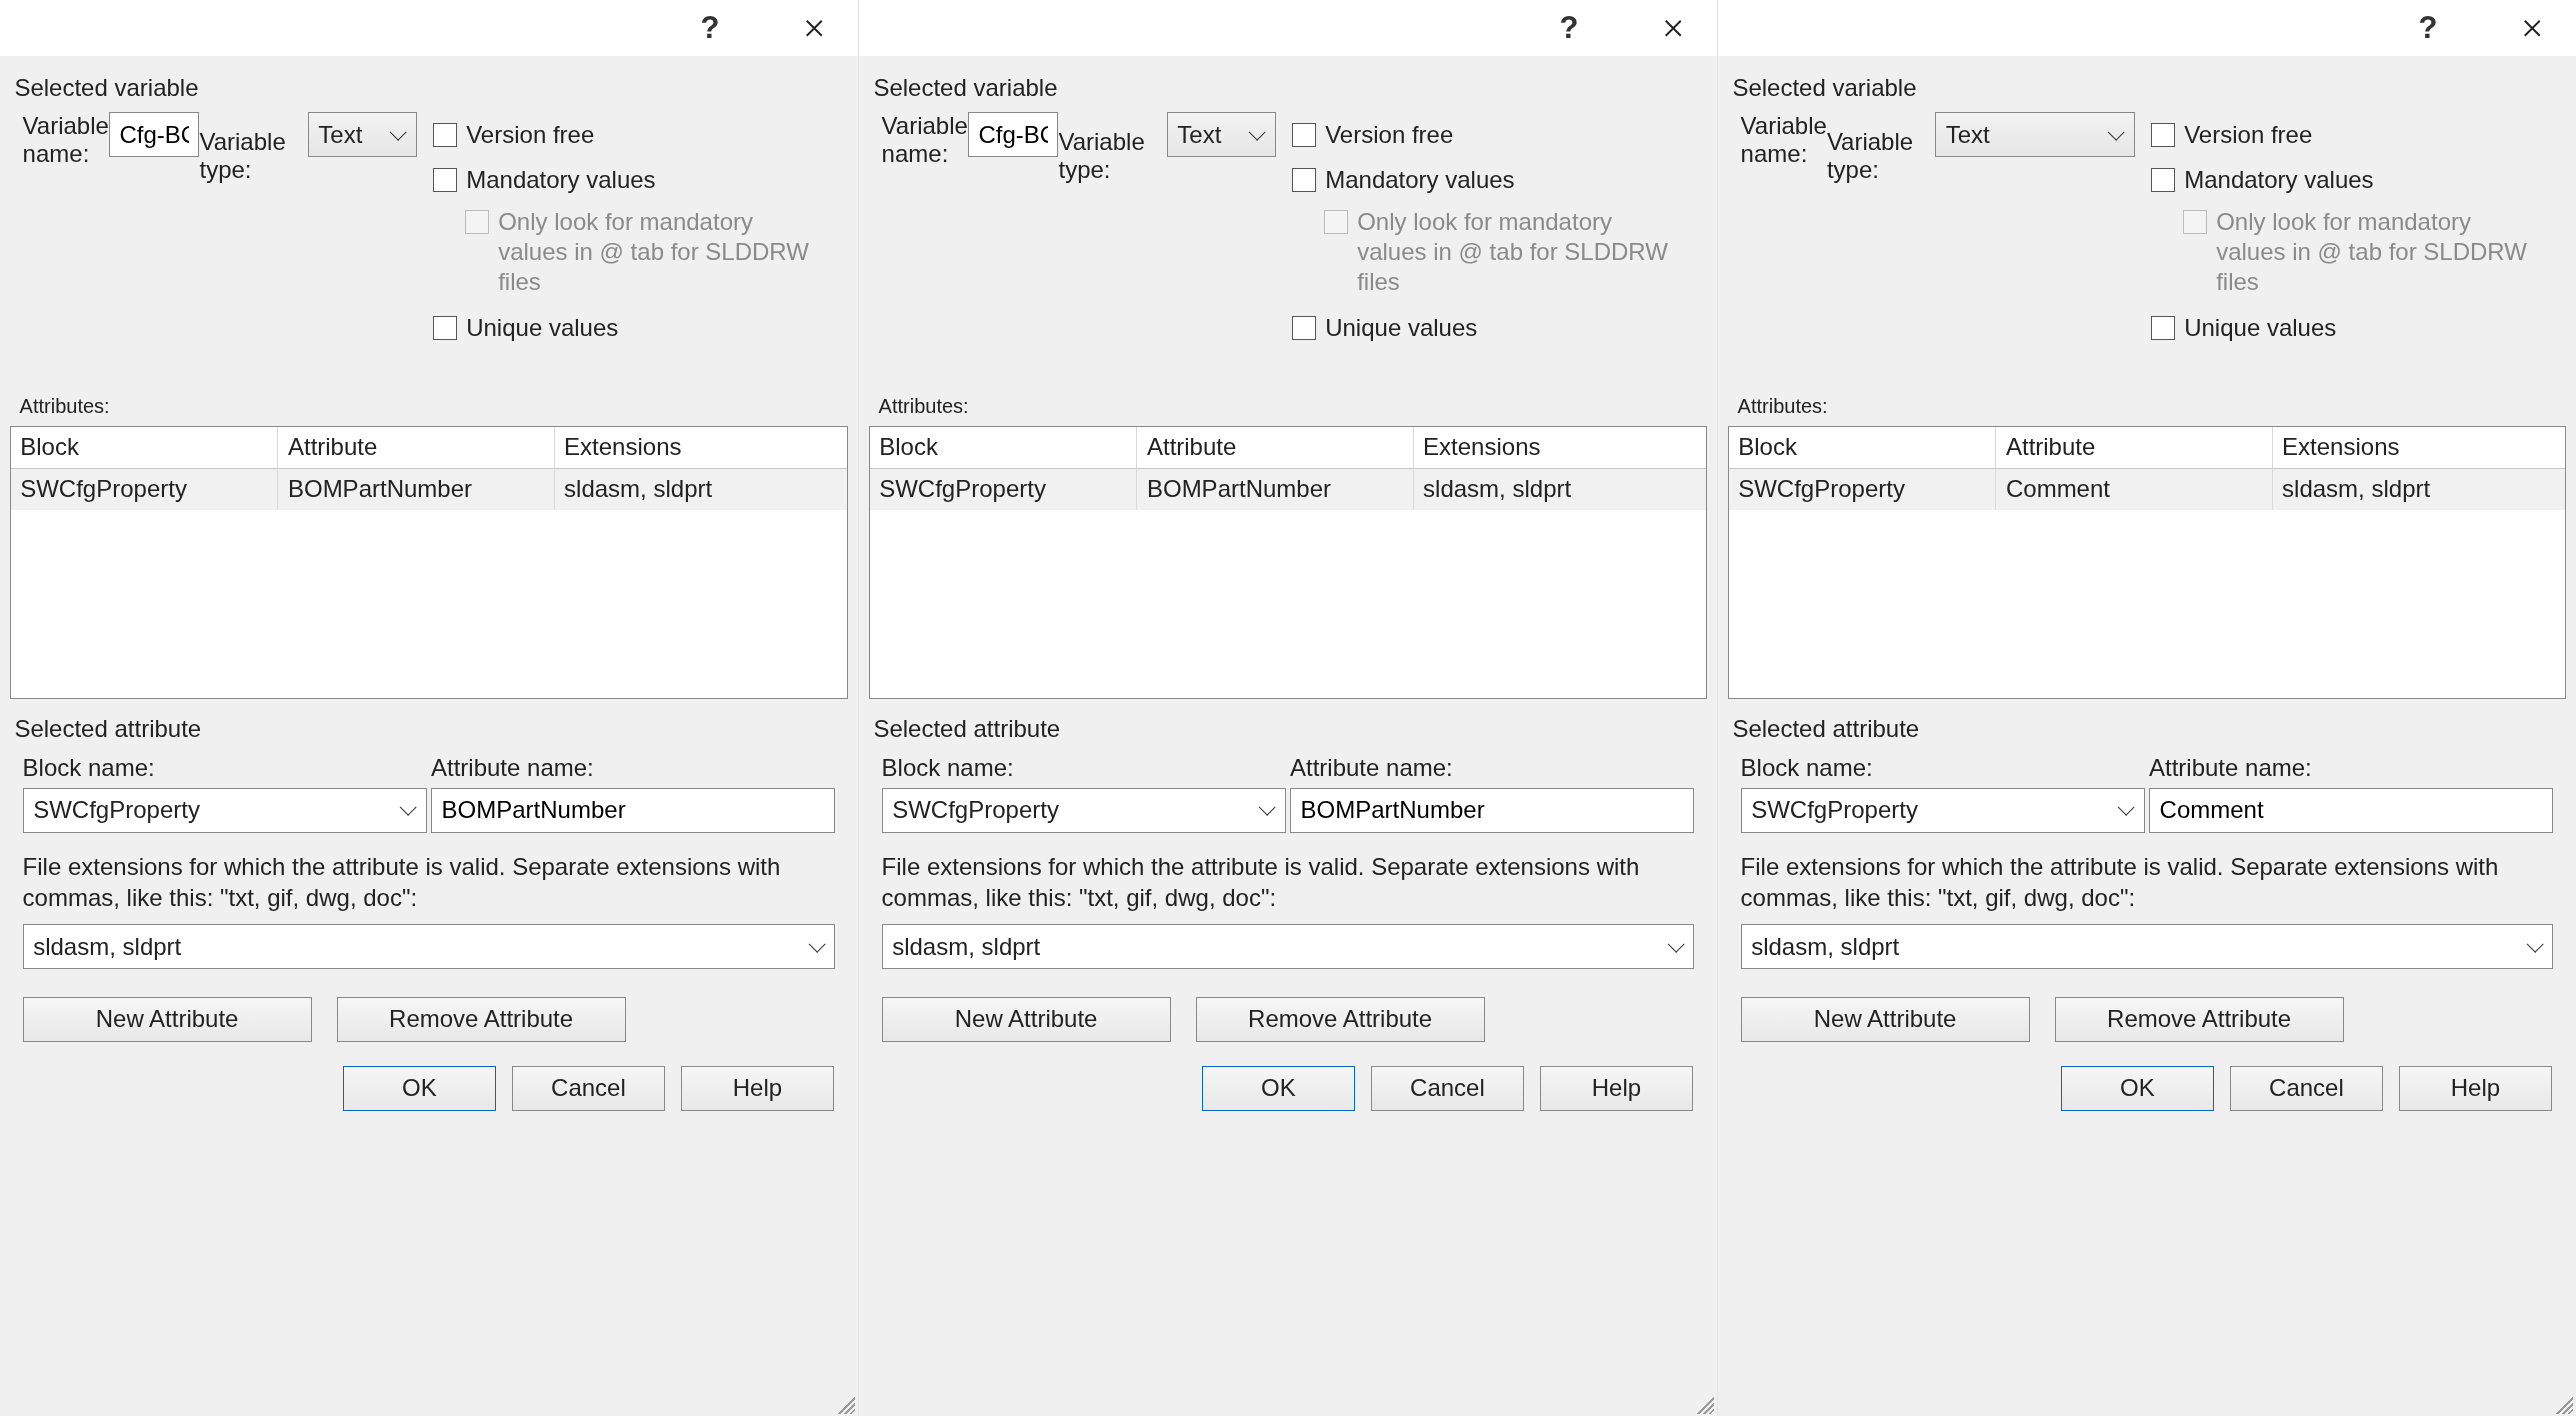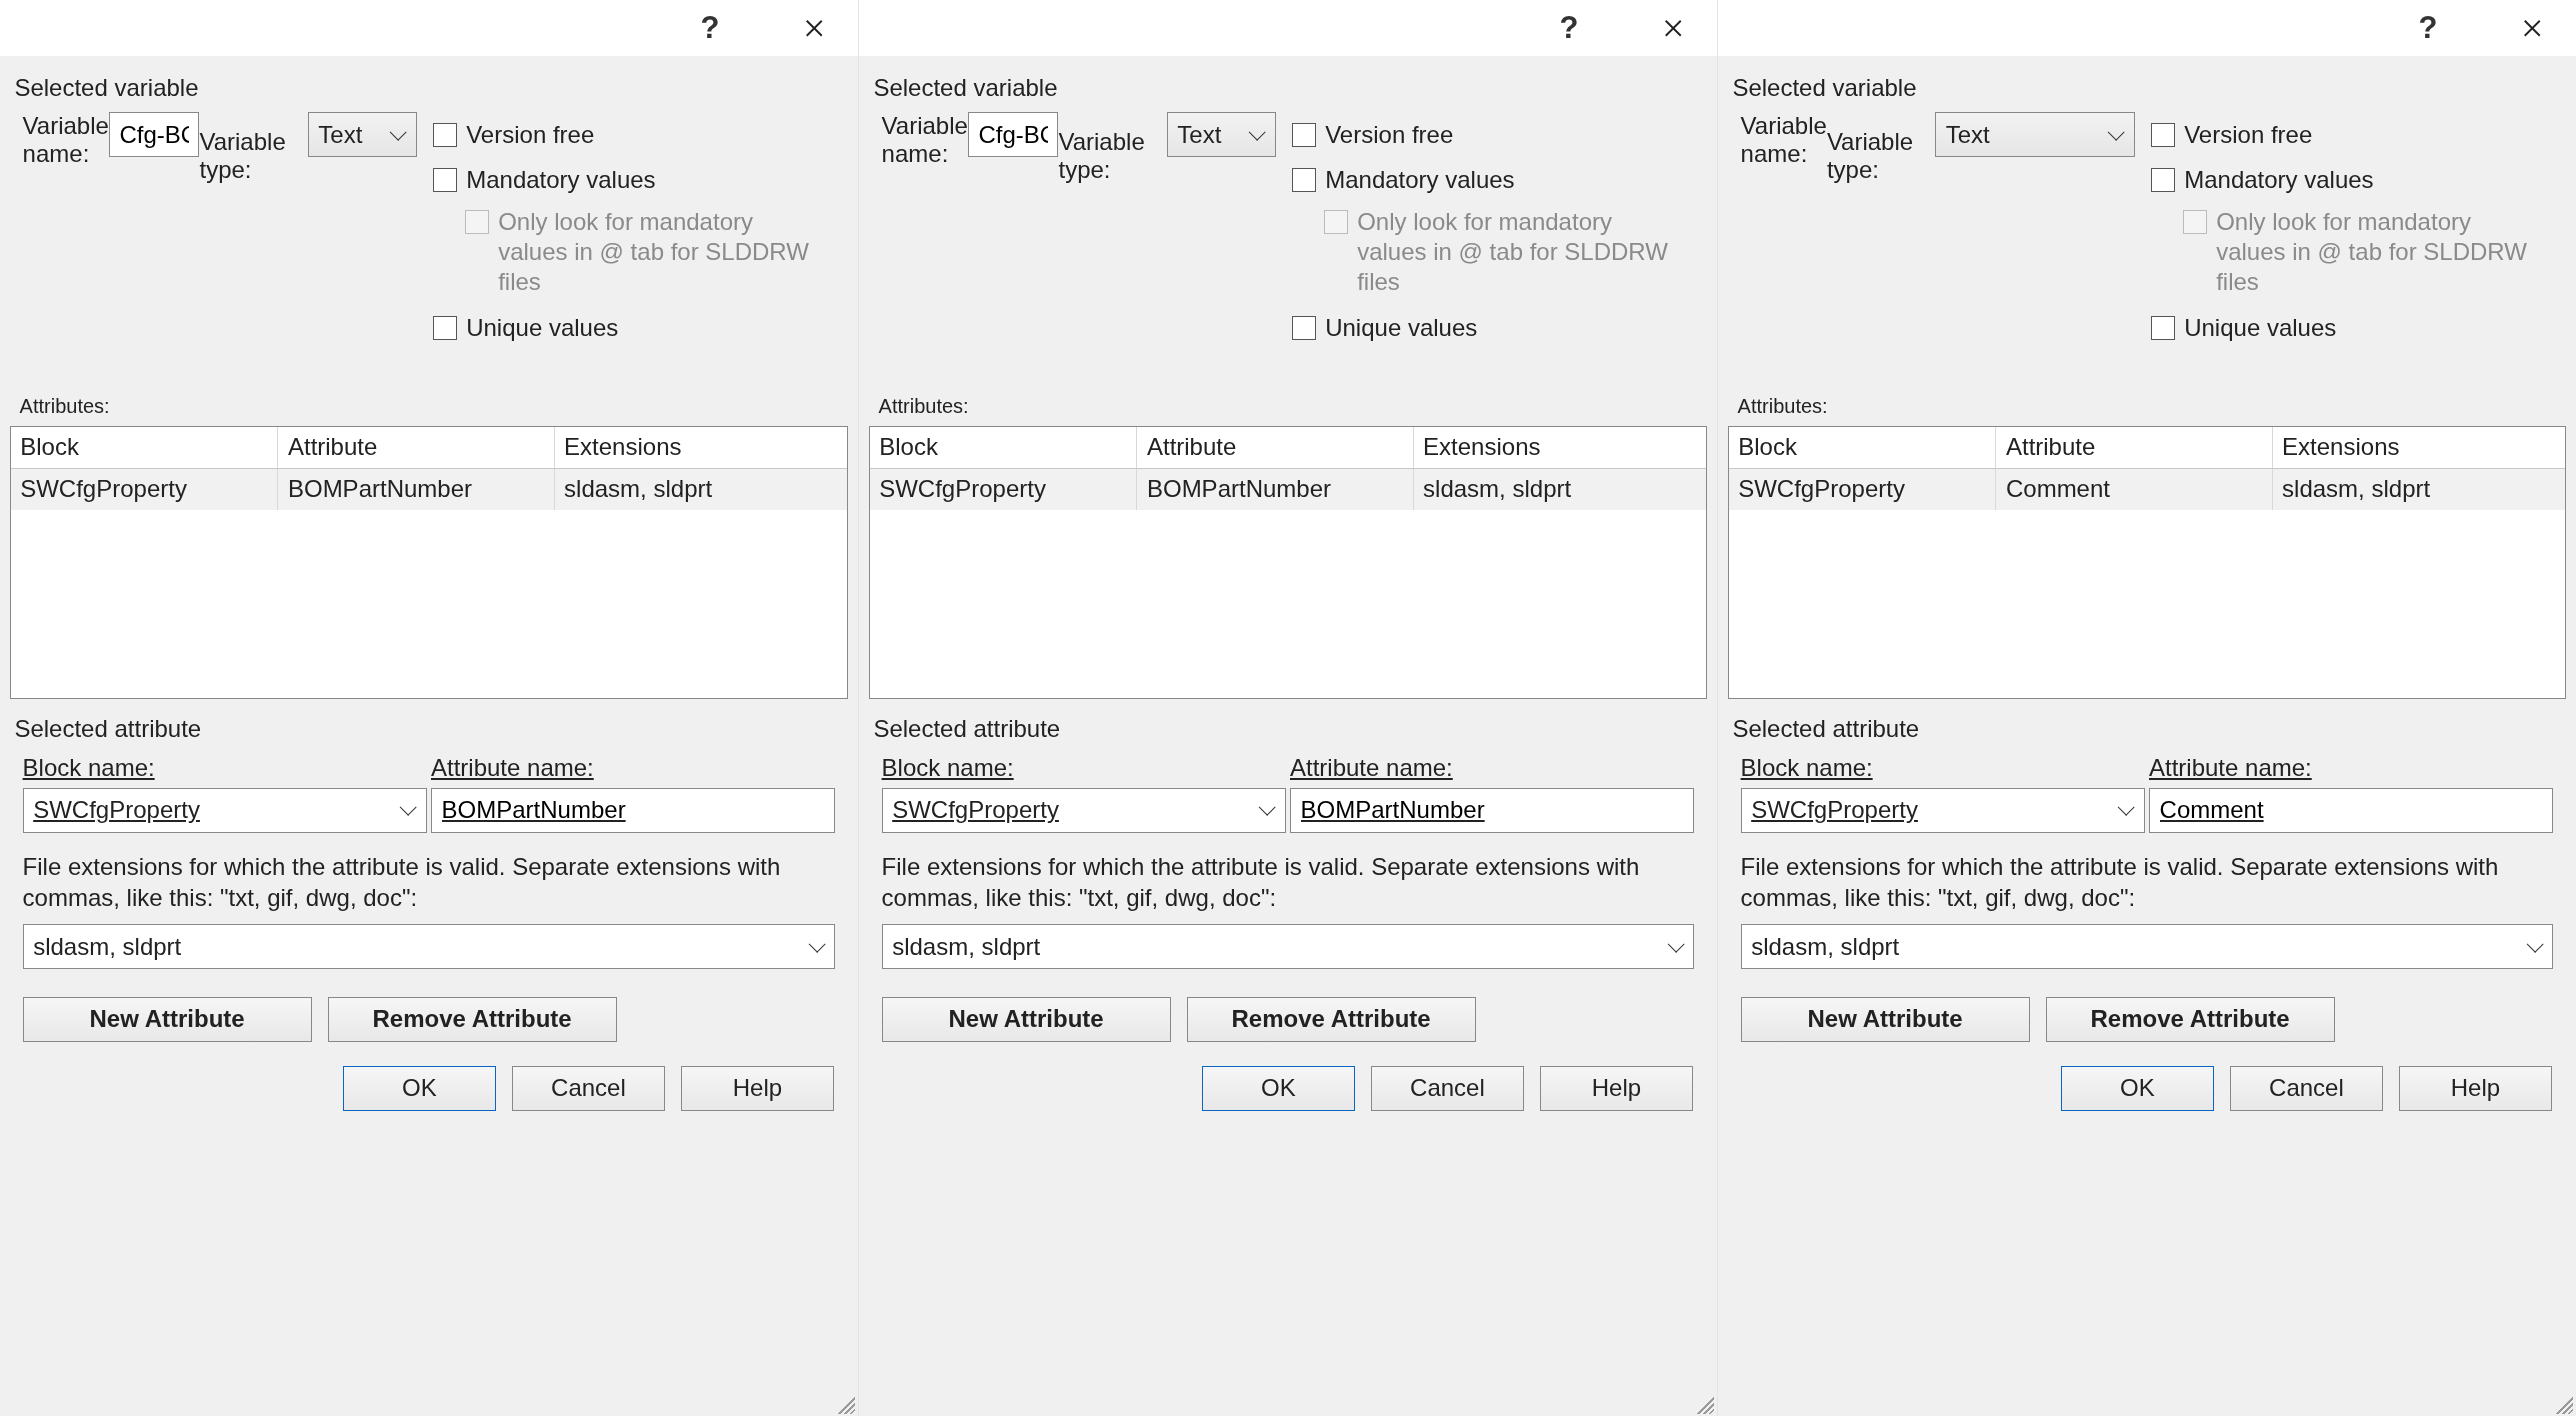--- a/index.html
+++ b/index.html
@@ -172,35 +172,34 @@
   .lv-header .col:last-child, .lv-row .col:last-child { border-right: none; }
   .col.c1 { width: 32%; }
   .col.c2 { width: 33%; }
   .col.c3 { flex: 1; }
   .lv-row {
     display: flex;
     font-size: 24px;
     background: #f1f1f1;
   }
 
-  .sa-grid { display: flex; gap: 4px; text-decoration: underline; }
+  .sa-grid { display: flex; gap: 4px; }
   .sa-col { flex: 1; display: flex; flex-direction: column; }
 
   .ext-help {
     font-size: 24px;
     margin: 17.7px 0 11.3px 0;
     line-height: 1.3;
   }
 
   .attr-buttons {
     display: flex;
-    gap: 16px;
+    gap: 25px;
     margin-top: 14.5px;
     margin-left: 13px;
-    font-weight: bold;
   }
   .btn {
     height: 45px;
     min-width: 161px;
     border: 0.8px solid #888;
     background: linear-gradient(#f6f6f6,#e8e8e8);
     font-size: 24px;
     display: flex;
     align-items: center;
     justify-content: center;

